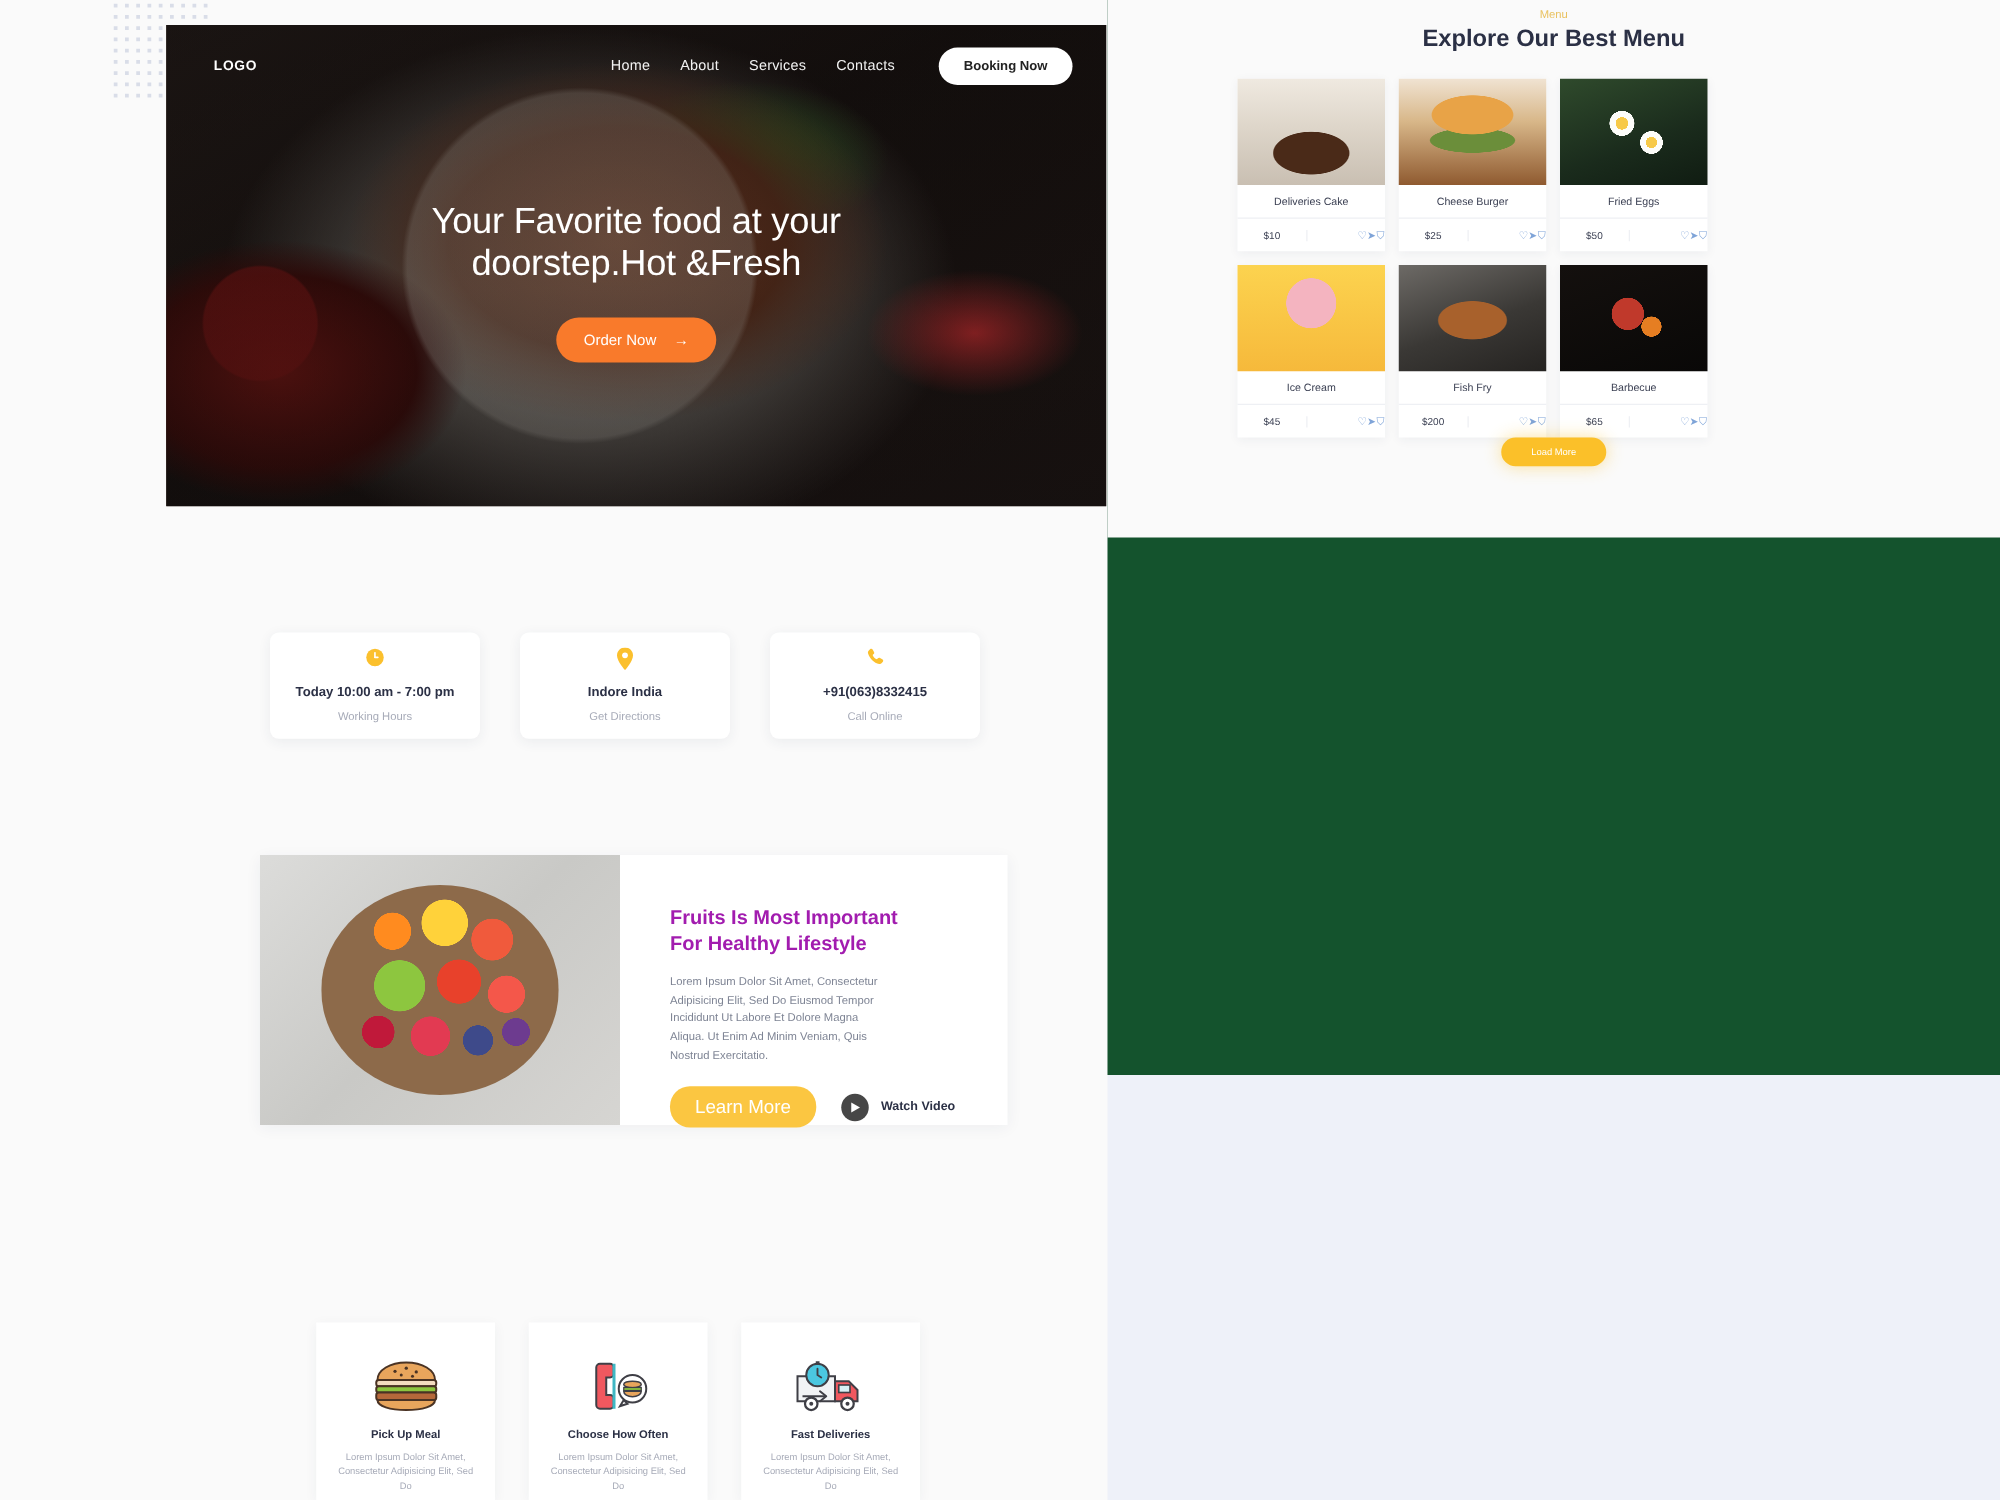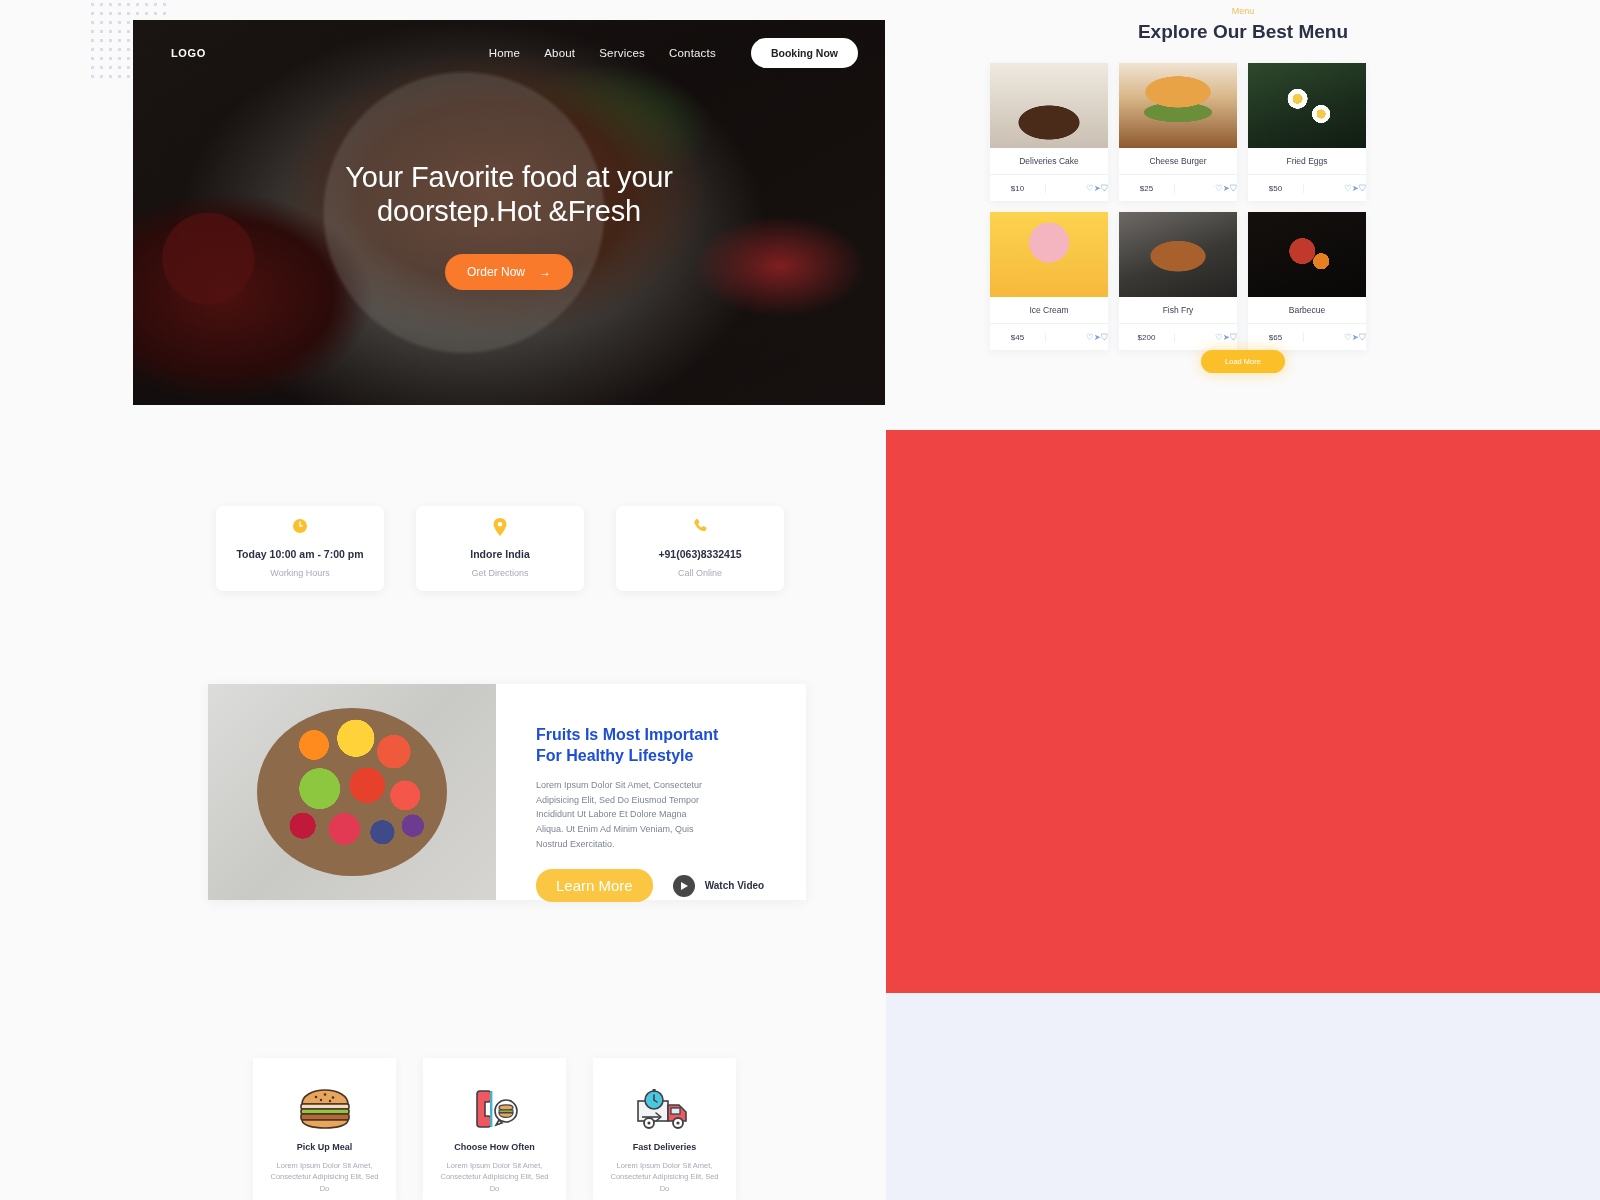--- a/index.html
+++ b/index.html
@@ -117,21 +117,21 @@
       radial-gradient(circle 19px at 58% 46%, #e8412b 0 92%, rgba(0,0,0,0) 94%),
       radial-gradient(circle 16px at 78% 52%, #f4574a 0 92%, rgba(0,0,0,0) 94%),
       radial-gradient(circle 14px at 24% 70%, #c0193a 0 92%, rgba(0,0,0,0) 94%),
       radial-gradient(circle 17px at 46% 72%, #e23a52 0 92%, rgba(0,0,0,0) 94%),
       radial-gradient(circle 13px at 66% 74%, #3e4a8a 0 92%, rgba(0,0,0,0) 94%),
       radial-gradient(circle 12px at 82% 70%, #6d3b8f 0 92%, rgba(0,0,0,0) 94%),
       radial-gradient(circle 90px at 50% 58%, #8d6a4a 0 100%);
   }
   .fruits-body { flex: 1; padding: 40px 34px 0 40px; }
   .fruits-h {
-    font-size: 16px; color: #1d4ed8; line-height: 1.32; font-weight: bold;
+    font-size: 16px; color: #a21caf; line-height: 1.32; font-weight: bold;
   }
   .fruits-p {
     margin-top: 12px; font-size: 9px; line-height: 1.62; color: #7e8494; max-width: 180px;
   }
   .fruits-actions { margin-top: 18px; display: flex; align-items: center; gap: 20px; }
   .learn-btn {
     background: #fbc641; color: #fff; border: none; border-radius: 16px;
     padding: 8px 20px; font-size: 15px; font-family: inherit; cursor: pointer;
   }
   .watch { display: flex; align-items: center; gap: 10px; cursor: pointer; }
@@ -163,22 +163,22 @@
   .hiw-icon { height: 46px; display: flex; align-items: center; justify-content: center; }
   .hiw-name { margin-top: 10px; font-size: 9px; font-weight: bold; color: #2b3045; }
   .hiw-desc {
     margin-top: 8px; font-size: 7.5px; line-height: 1.5; color: #a7abb8;
     text-align: center; width: 112px;
   }
 
   
   .right-col {
     position: absolute; left: 886px; top: 0;
-    width: 714px; height: 993px;
-    background: #ef4444;
+    width: 714px; height: 860px;
+    background: #14532d;
   }
   .menu-sec { position: absolute; left: 0; top: 0; width: 714px; background: #fafafa; height: 430px; }
   .menu-eyebrow {
     position: absolute; top: 6px; width: 100%; text-align: center;
     font-size: 9px; color: #e9c260;
   }
   .menu-h {
     position: absolute; top: 21px; width: 100%; text-align: center;
     font-size: 19px; font-weight: bold; color: #2b3045;
   }

